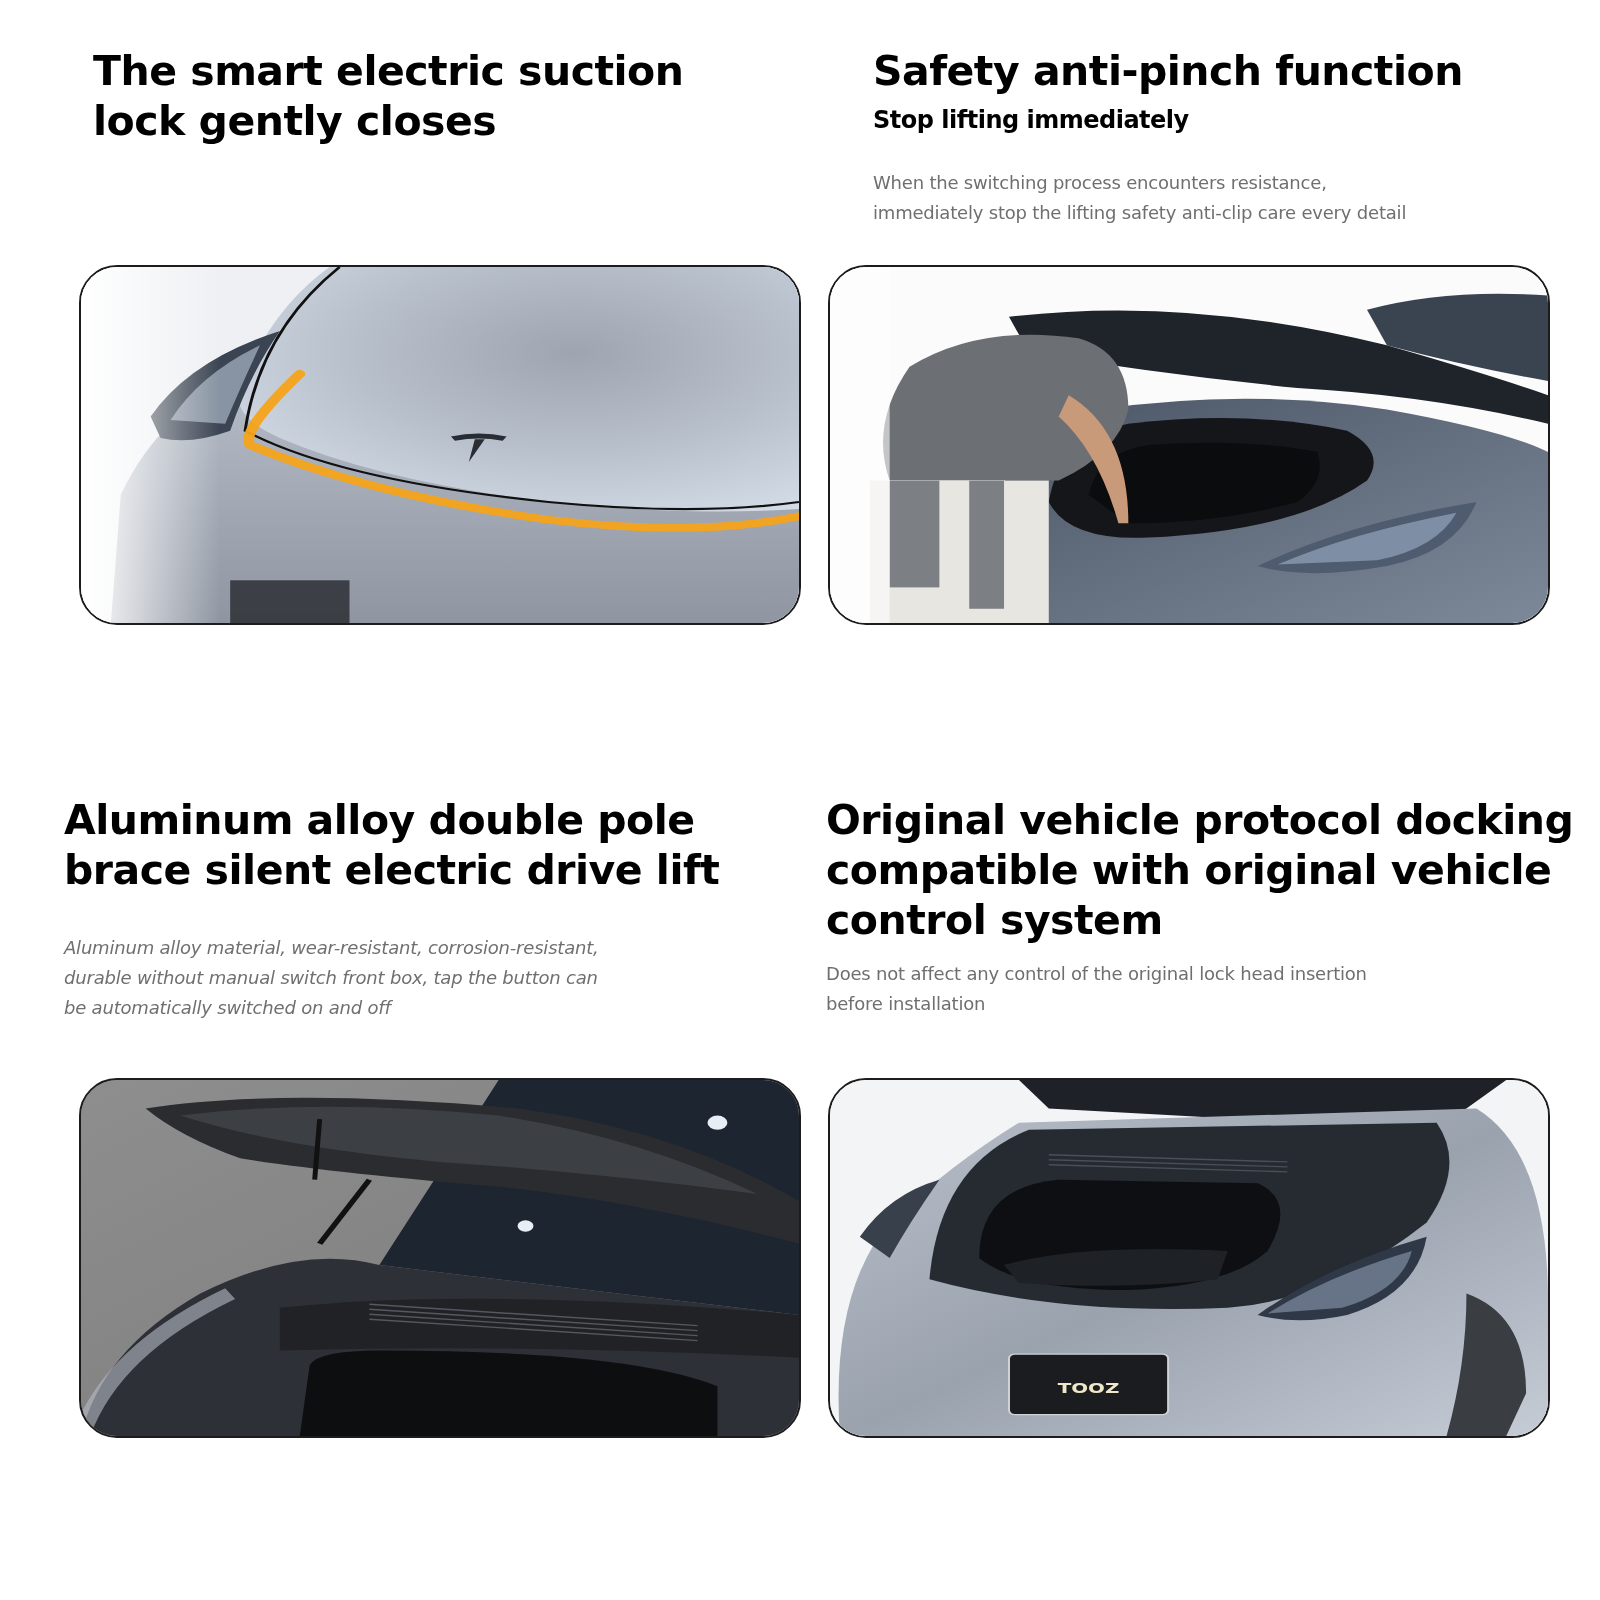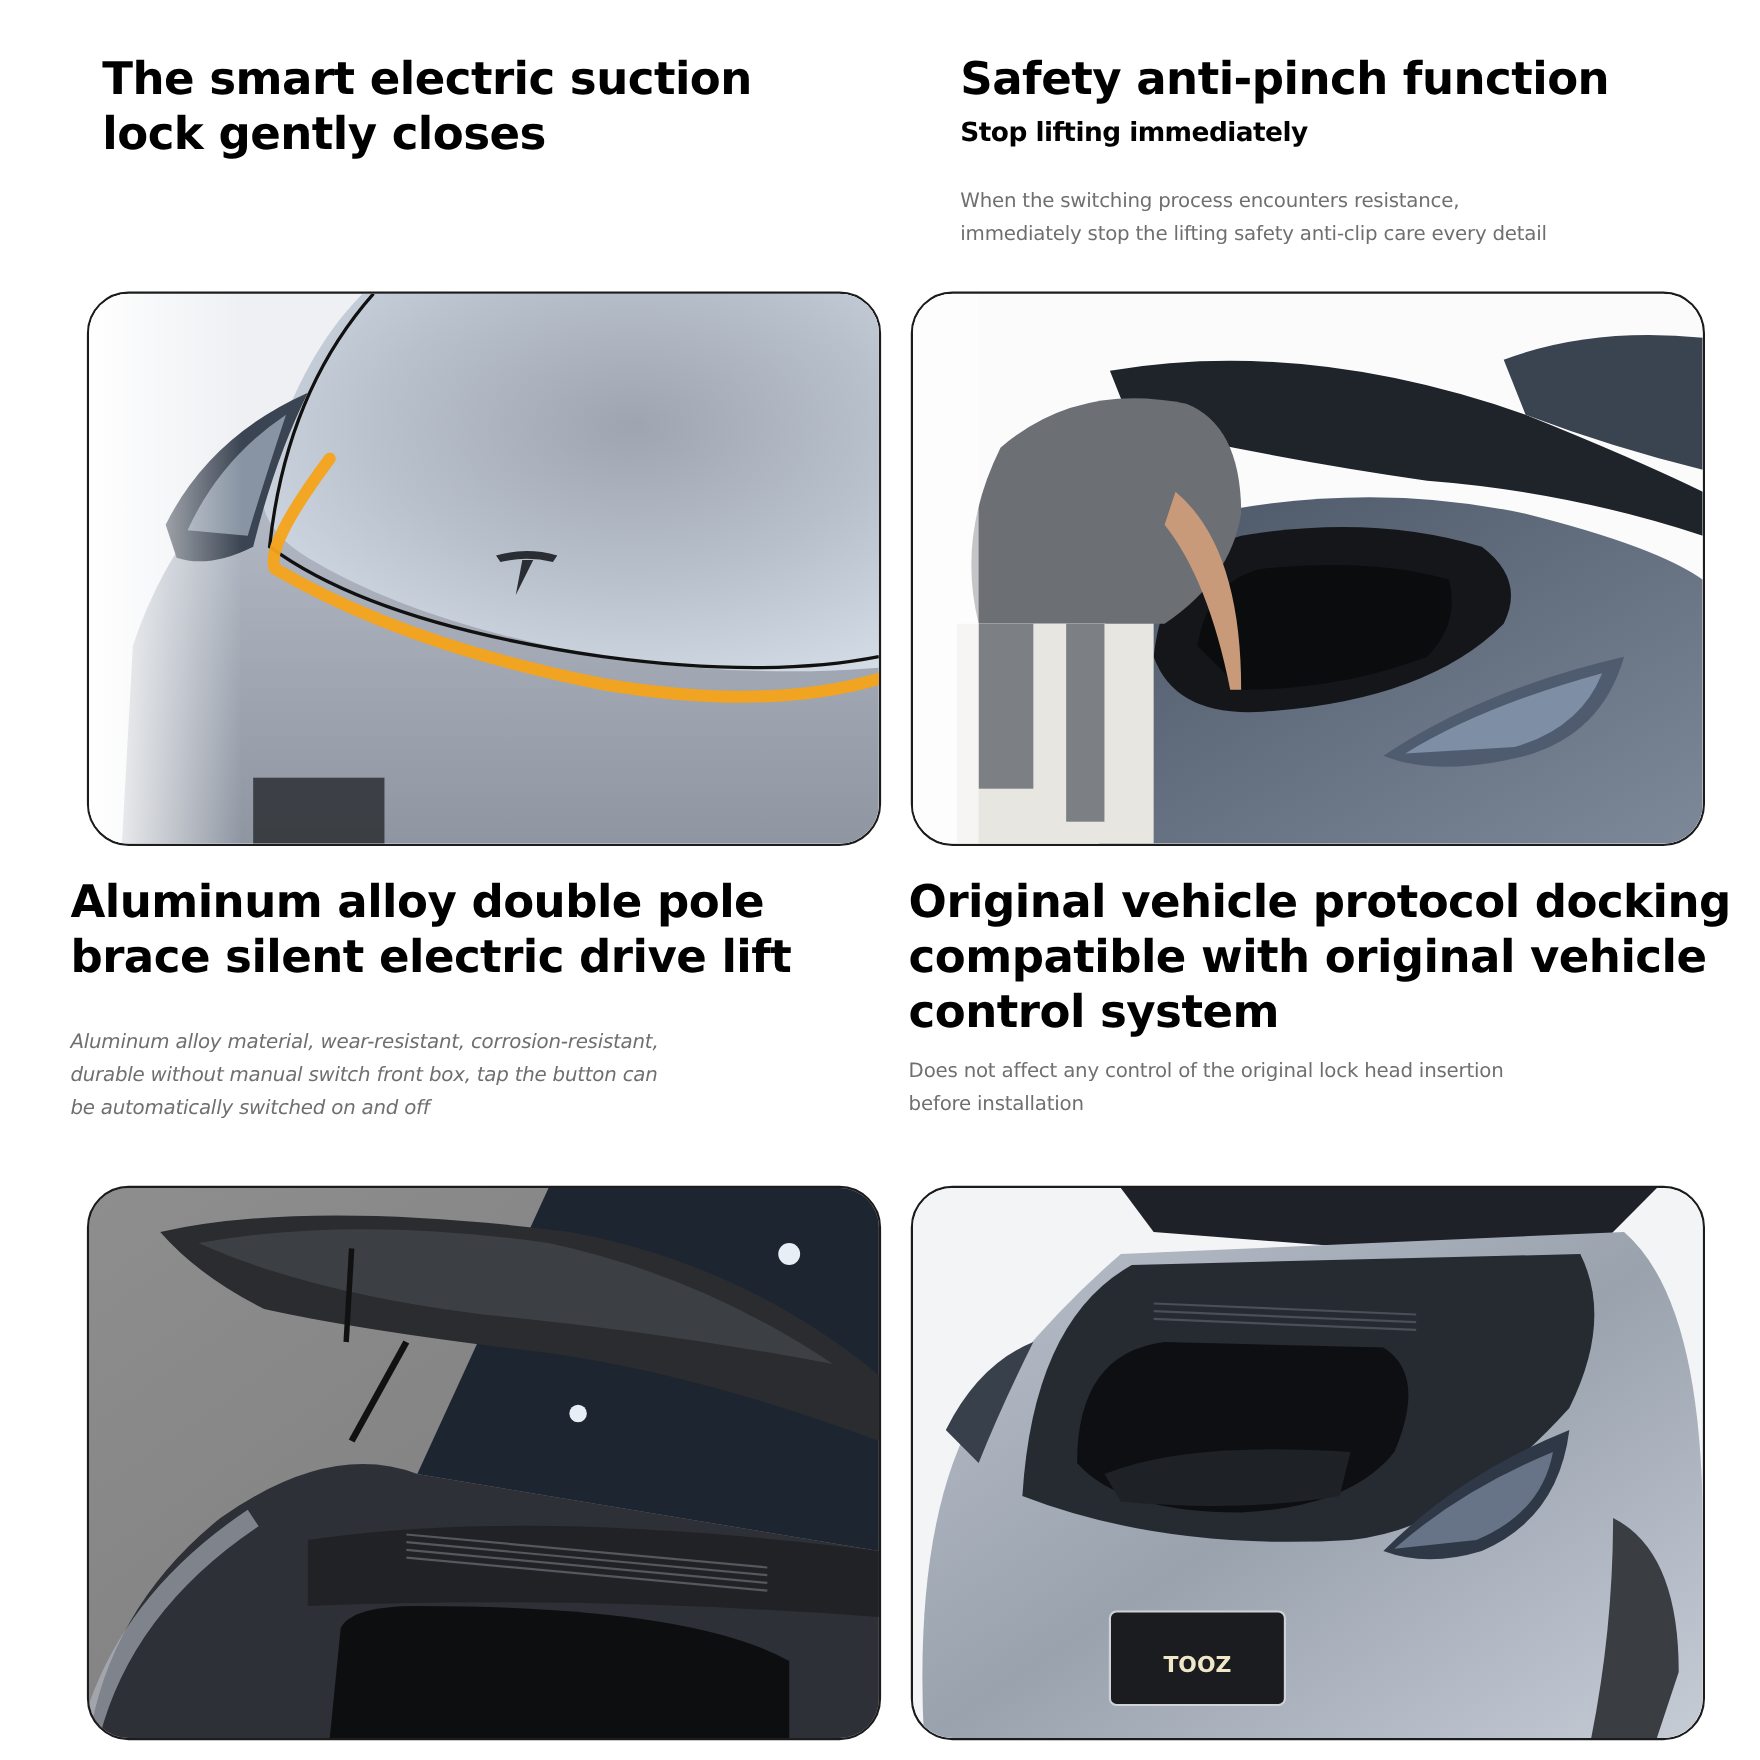--- a/index.html
+++ b/index.html
@@ -19,21 +19,21 @@
     font-family: "DejaVu Sans", sans-serif;
     font-size: 18px;
     line-height: 30px;
     color: #6f6f6f;
     letter-spacing: -0.2px;
   }
 
   .panel {
     position: absolute;
     width: 722px;
-    height: 504px;
+    height: 360px;
     border: 2px solid #1c1c1c;
     border-radius: 38px;
     overflow: hidden;
     background: #f2f3f5;
   }
   .panel svg { display: block; width: 100%; height: 100%; }
 </style>
 </head>
 <body>
 

